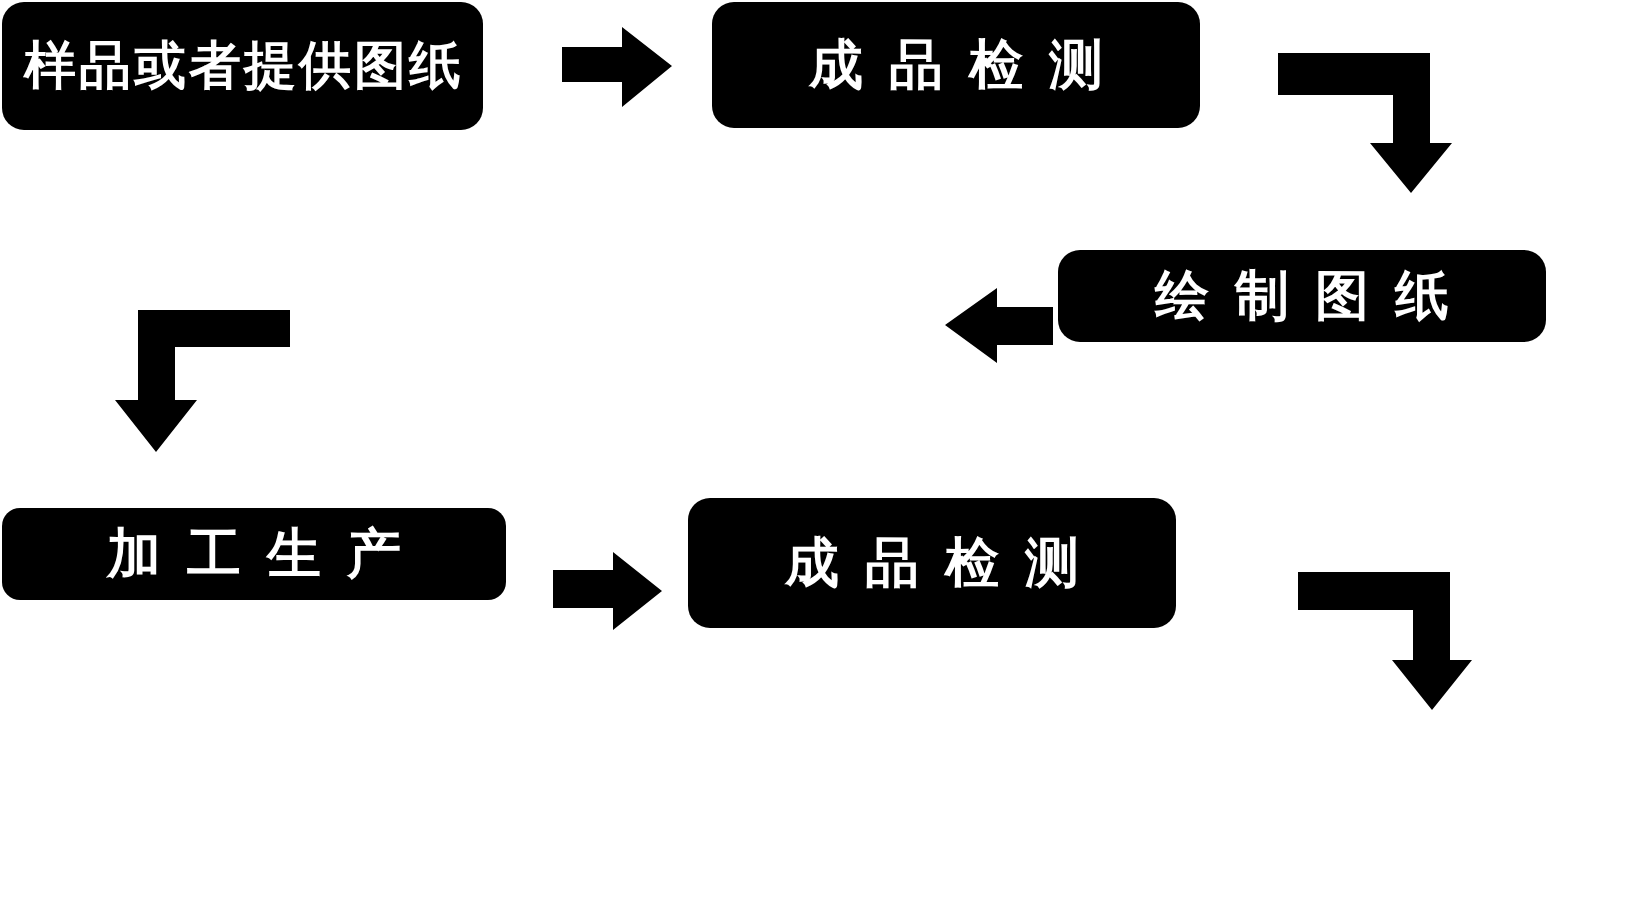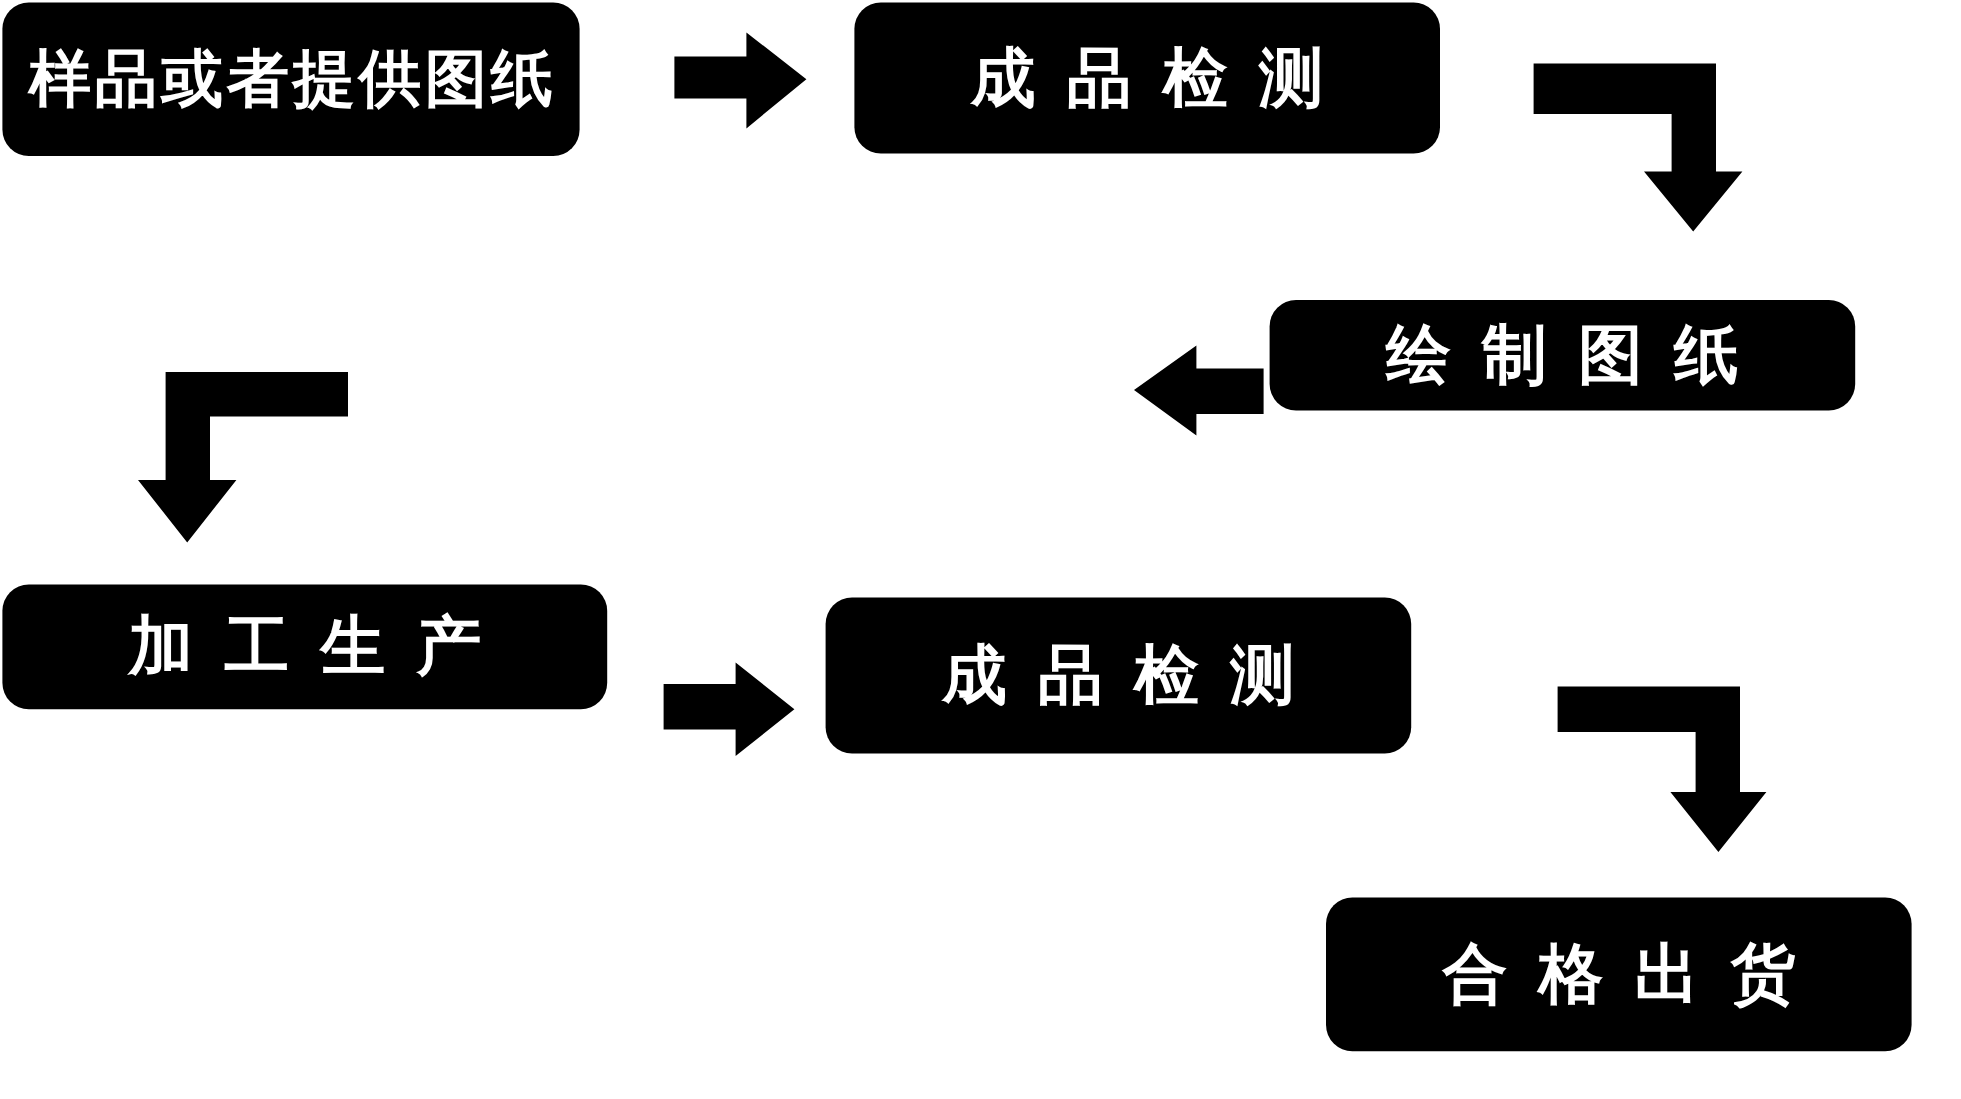--- a/index.html
+++ b/index.html
@@ -36,21 +36,21 @@
   
   .node.spaced {
     font-size: 54px;
     letter-spacing: 26px;
     padding-left: 26px; 
   }
   .node-sample      { left: 2px;    top: 2px;   width: 478px; height: 128px; }
   .node-payment     { left: 712px;  top: 2px;   width: 462px; height: 126px; }
   .node-drawing     { left: 1058px; top: 250px; width: 462px; height: 92px; }
   .node-confirm     { left: 390px;  top: 250px; width: 465px; height: 128px; }
-  .node-production  { left: 2px;    top: 487px; width: 478px; height: 104px; }
+  .node-production  { left: 2px;    top: 508px; width: 478px; height: 92px; border-radius: 18px; }
   .node-inspection  { left: 688px;  top: 498px; width: 462px; height: 130px; }
   .node-shipment    { left: 1105px; top: 748px; width: 462px; height: 128px; }
   .arrow-layer {
     position: absolute;
     left: 0;
     top: 0;
     width: 1634px;
     height: 916px;
     pointer-events: none;
   }
@@ -79,15 +79,14 @@
 
   <div class="node spaced node-payment">成品检测</div>
 
   <div class="node spaced node-drawing">绘制图纸</div>
 
 
   <div class="node spaced node-production">加工生产</div>
 
   <div class="node spaced node-inspection">成品检测</div>
 
-  <div class="node spaced node-shipment">合格出货</div>
 
 </div>
 
 </body></html>

